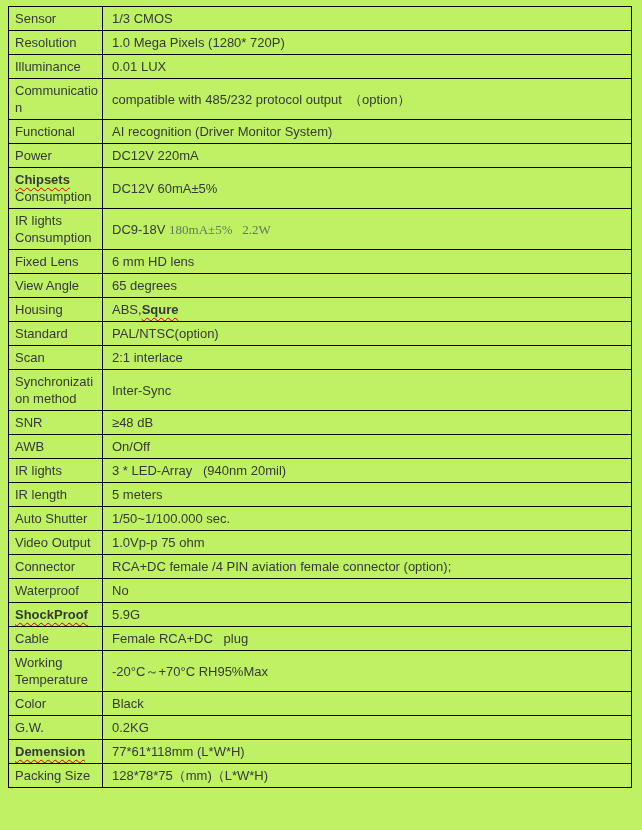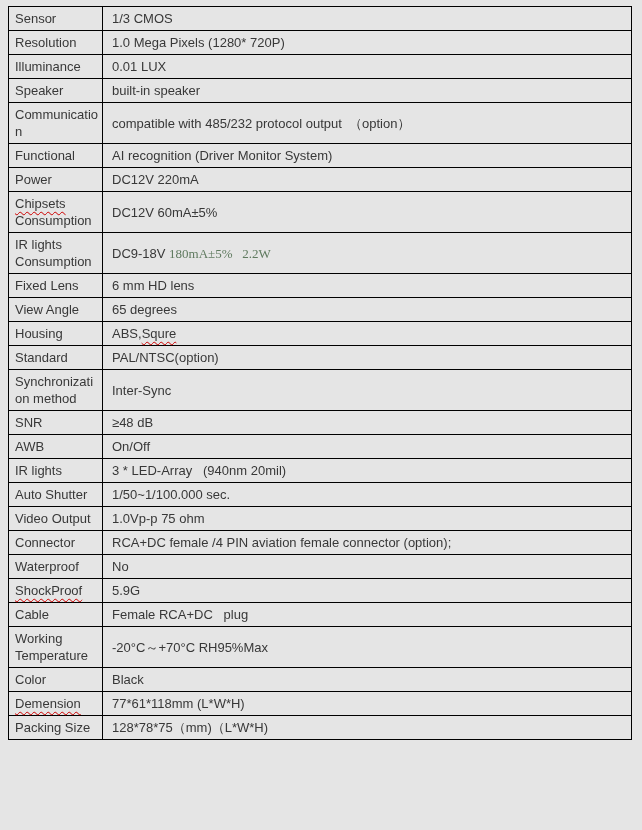--- a/index.html
+++ b/index.html
@@ -1,20 +1,20 @@
 <!DOCTYPE html>
 <html><head>
 <meta charset="utf-8">
 <style>
   * { box-sizing: border-box; }
   html, body { margin: 0; padding: 0; background: #ffffff; }
   .sheet {
     width: 642px;
     height: 830px;
-    background: #e5e5e5;
+    background: #bef264;
     font-family: "Liberation Sans", "DejaVu Sans", sans-serif;
     overflow: hidden;
   }
   table.spec {
     border-collapse: collapse;
     margin: 6px 0 0 8px;
     width: 624px;
     table-layout: fixed;
   }
   table.spec td {
@@ -33,43 +33,40 @@
   td.value-cell {
     padding: 3px 6px 3px 9px;
     white-space: pre-wrap;
   }
   .wavy {
     text-decoration-line: underline;
     text-decoration-style: wavy;
     text-decoration-color: #cc0000;
     text-decoration-thickness: 1px;
     text-underline-offset: 3px;
+    font-weight: bold;
   }
 </style>
 </head>
 <body>
 
 <div class="sheet">
   <table class="spec">
     <tbody>
         <tr>
           <td class="label-cell"><span>Sensor</span></td>
           <td class="value-cell"><span>1/3 CMOS</span></td>
         </tr>
         <tr>
           <td class="label-cell"><span>Resolution</span></td>
           <td class="value-cell"><span>1.0 Mega Pixels (1280* 720P)</span></td>
         </tr>
         <tr>
           <td class="label-cell"><span>Illuminance</span></td>
           <td class="value-cell"><span>0.01 LUX</span></td>
-        </tr>
-        <tr>
-          <td class="label-cell"><span>Speaker</span></td>
-          <td class="value-cell"><span>built-in speaker</span></td>
         </tr>
         <tr>
           <td class="label-cell"><span>Communication</span></td>
           <td class="value-cell"><span>compatible with 485/232 protocol output  （option）</span></td>
         </tr>
         <tr>
           <td class="label-cell"><span>Functional</span></td>
           <td class="value-cell"><span>AI recognition (Driver Monitor System)</span></td>
         </tr>
         <tr>
@@ -94,34 +91,42 @@
         </tr>
         <tr>
           <td class="label-cell"><span>Housing</span></td>
           <td class="value-cell"><span>ABS,</span><span class="wavy">Squre</span></td>
         </tr>
         <tr>
           <td class="label-cell"><span>Standard</span></td>
           <td class="value-cell"><span>PAL/NTSC(option)</span></td>
         </tr>
         <tr>
+          <td class="label-cell"><span>Scan</span></td>
+          <td class="value-cell"><span>2:1 interlace</span></td>
+        </tr>
+        <tr>
           <td class="label-cell"><span>Synchronization method</span></td>
           <td class="value-cell"><span>Inter-Sync</span></td>
         </tr>
         <tr>
           <td class="label-cell"><span>SNR</span></td>
           <td class="value-cell"><span>≥48 dB</span></td>
         </tr>
         <tr>
           <td class="label-cell"><span>AWB</span></td>
           <td class="value-cell"><span>On/Off</span></td>
         </tr>
         <tr>
           <td class="label-cell"><span>IR lights</span></td>
           <td class="value-cell"><span>3 * LED-Array   (940nm 20mil)</span></td>
+        </tr>
+        <tr>
+          <td class="label-cell"><span>IR length</span></td>
+          <td class="value-cell"><span>5 meters</span></td>
         </tr>
         <tr>
           <td class="label-cell"><span>Auto Shutter</span></td>
           <td class="value-cell"><span>1/50~1/100.000 sec.</span></td>
         </tr>
         <tr>
           <td class="label-cell"><span>Video Output</span></td>
           <td class="value-cell"><span>1.0Vp-p 75 ohm</span></td>
         </tr>
         <tr>
@@ -142,20 +147,24 @@
         </tr>
         <tr>
           <td class="label-cell"><span>Working Temperature</span></td>
           <td class="value-cell"><span>-20°C～+70°C RH95%Max</span></td>
         </tr>
         <tr>
           <td class="label-cell"><span>Color</span></td>
           <td class="value-cell"><span>Black</span></td>
         </tr>
         <tr>
+          <td class="label-cell"><span>G.W.</span></td>
+          <td class="value-cell"><span>0.2KG</span></td>
+        </tr>
+        <tr>
           <td class="label-cell"><span class="wavy">Demension</span></td>
           <td class="value-cell"><span>77*61*118mm (L*W*H)</span></td>
         </tr>
         <tr>
           <td class="label-cell"><span>Packing Size</span></td>
           <td class="value-cell"><span>128*78*75（mm)（L*W*H)</span></td>
         </tr>
       </tbody>
   </table>
 </div>

